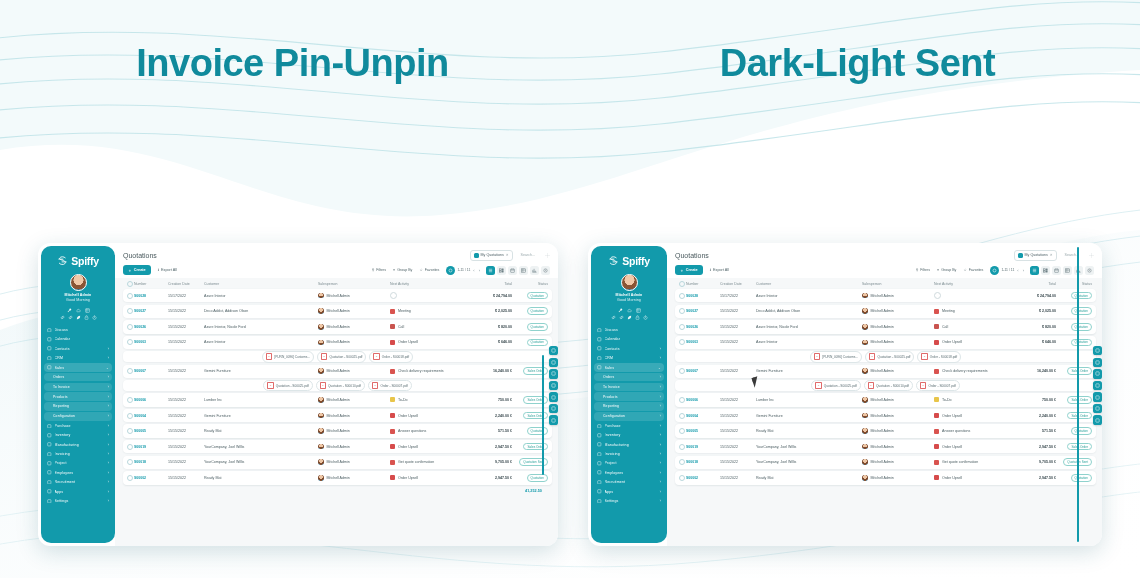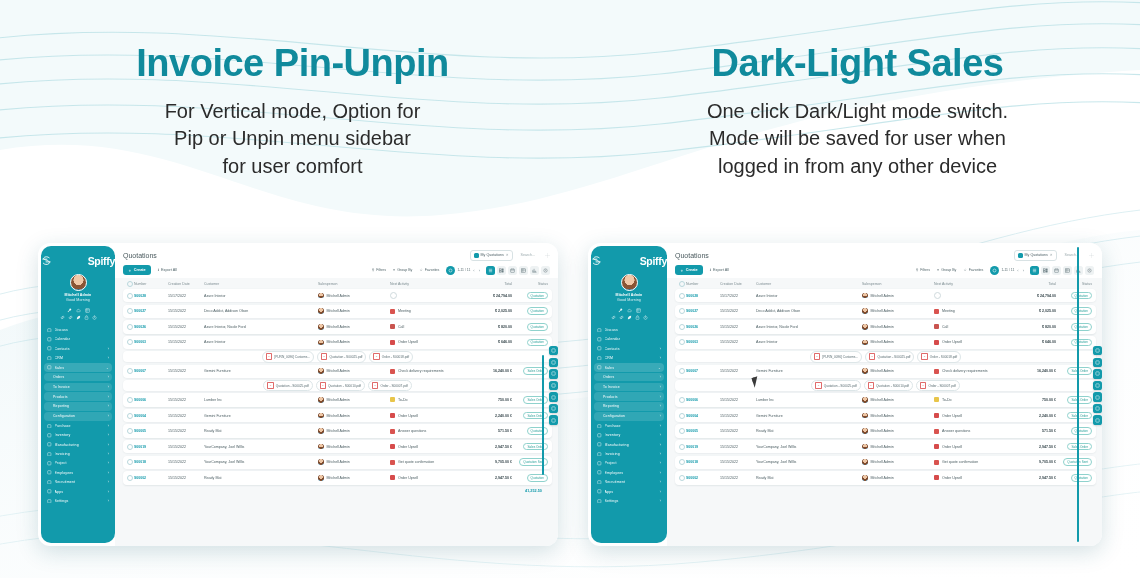--- a/index.html
+++ b/index.html
@@ -36,21 +36,21 @@
   .panel.right{left:588px;width:514px;}
 
   
   .sb{
     width:74px;flex:0 0 74px;background:#129aab;color:#fff;
     border-radius:10px;margin:3px 0 3px 3px;
     display:flex;flex-direction:column;align-items:stretch;
     padding:6px 0 4px 0;box-sizing:border-box;overflow:hidden;
   }
   .panel.right .sb{width:76px;flex:0 0 76px;}
-  .sb-logo{display:flex;align-items:center;justify-content:space-between;gap:3px;height:17px;margin-bottom:5px;}
+  .sb-logo{display:flex;align-items:center;justify-content:center;gap:3px;height:17px;margin-bottom:5px;}
   .sb-logo .mono{width:11px;height:11px;}
   .sb-logo .wordmark{font-size:10.5px;font-weight:bold;letter-spacing:-.3px;color:#fff;}
   .sb-avatar{
     width:15px;height:15px;border-radius:50%;margin:0 auto 2px auto;
     background:radial-gradient(circle at 50% 34%, #f0c9a8 0 40%, #8a5535 41% 72%, #3c6e86 73% 100%);
     border:1.2px solid #ffffff;
   }
   .sb-user{text-align:center;font-size:3.6px;font-weight:bold;letter-spacing:.1px;line-height:1.5;color:#ffffff;}
   .sb-user .role{font-weight:normal;opacity:.85;}
   .sb-iconrow{display:flex;justify-content:center;gap:4px;margin-top:4px;}
@@ -191,29 +191,23 @@
     <path d="M-20,520 C220,470 420,560 700,534 C920,514 1040,472 1160,462"></path>
     <path d="M-20,548 C220,498 420,588 700,562 C920,542 1040,500 1160,490"></path>
   </g>
 </svg>
 
 <div class="stage">
 
   <div class="headings">
     <div class="head-col left">
       <h1 class="head-title">Invoice Pin-Unpin</h1>
-      <p class="head-sub" style="white-space:pre-line">For Vertical mode, Option for
-Pip or Unpin menu sidebar
-for user comfort</p>
     </div>
     <div class="head-col">
-      <h1 class="head-title">Dark-Light Sales</h1>
-      <p class="head-sub" style="white-space:pre-line">One click Dark/Light mode switch.
-Mode will be saved for user when
-logged in from any other device</p>
+      <h1 class="head-title">Dark-Light Sent</h1>
     </div>
   </div>
 
   <div class="panels">
 
     <div class="panel left">
 
       <div class="sb">
         <div class="sb-logo">
           <svg class="mono" viewBox="0 0 24 24" fill="none" stroke="#fff" stroke-width="1.9" stroke-linecap="round">

